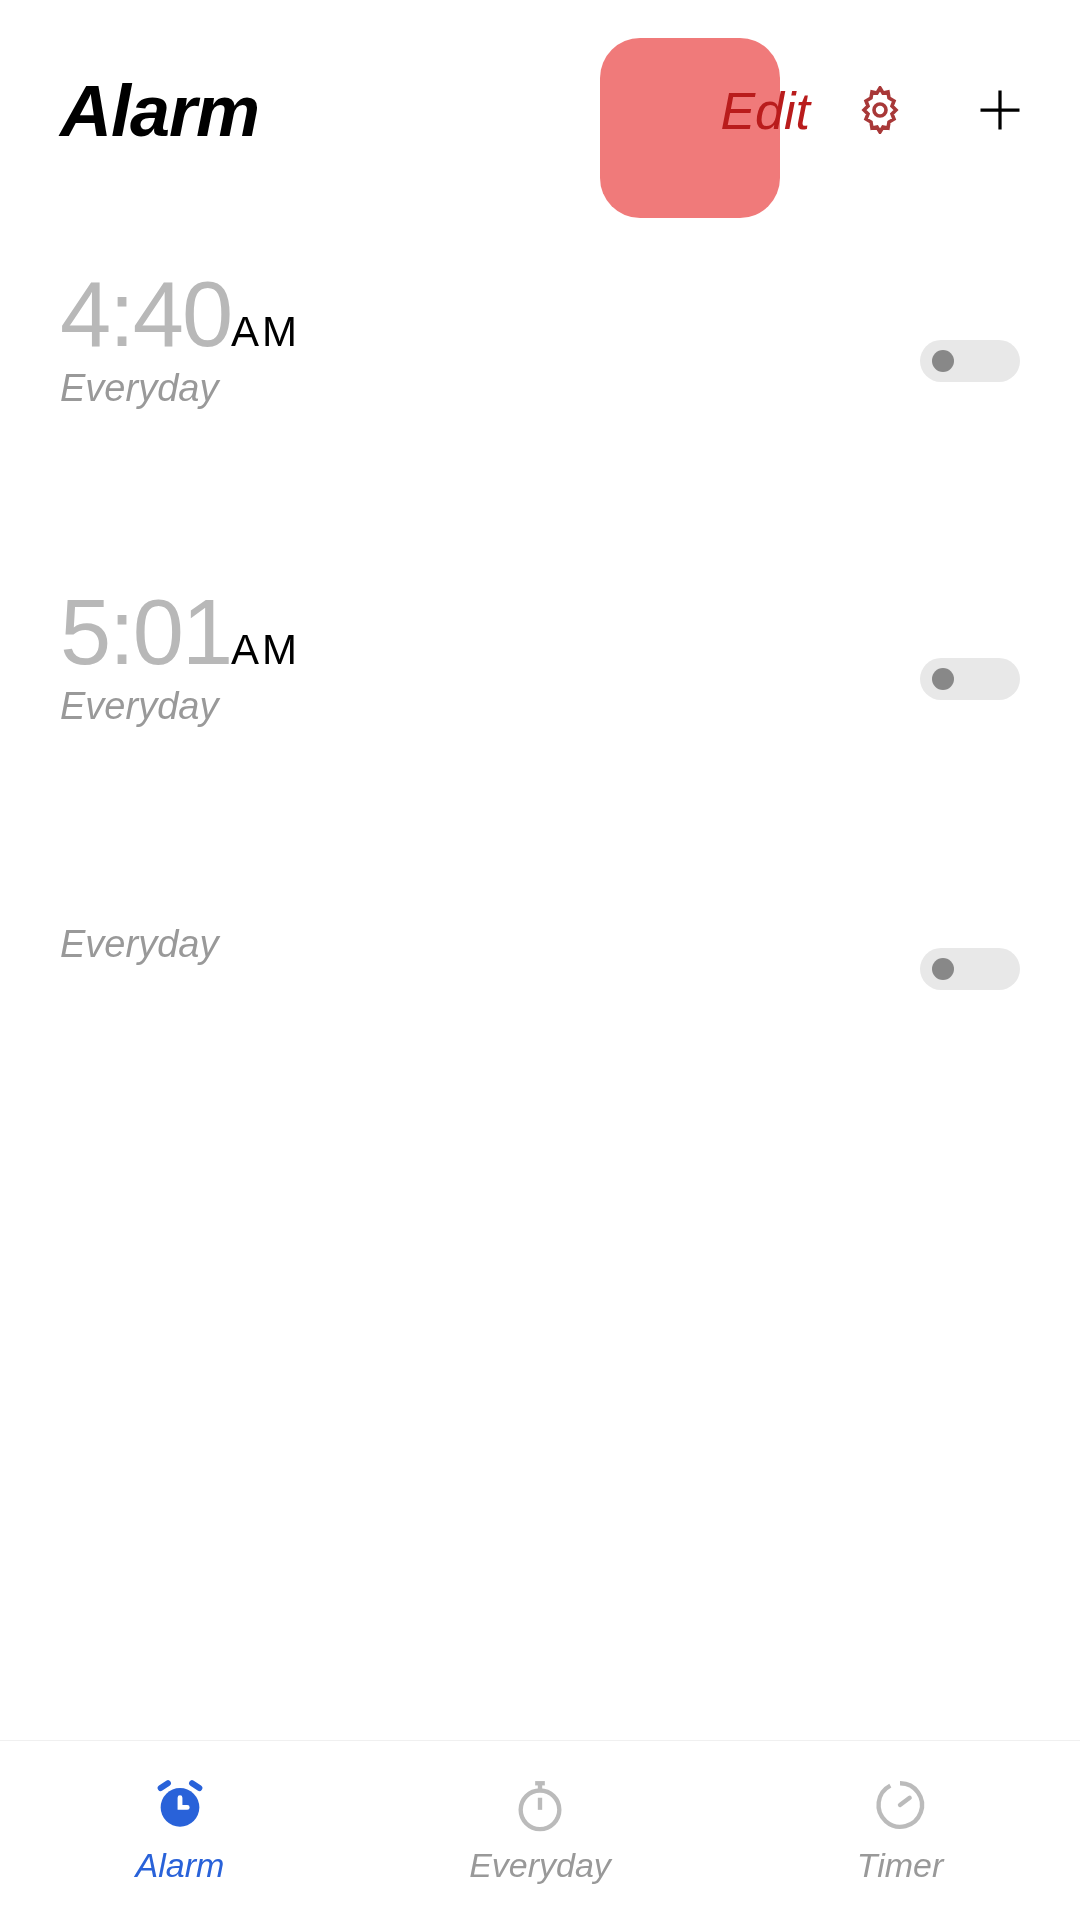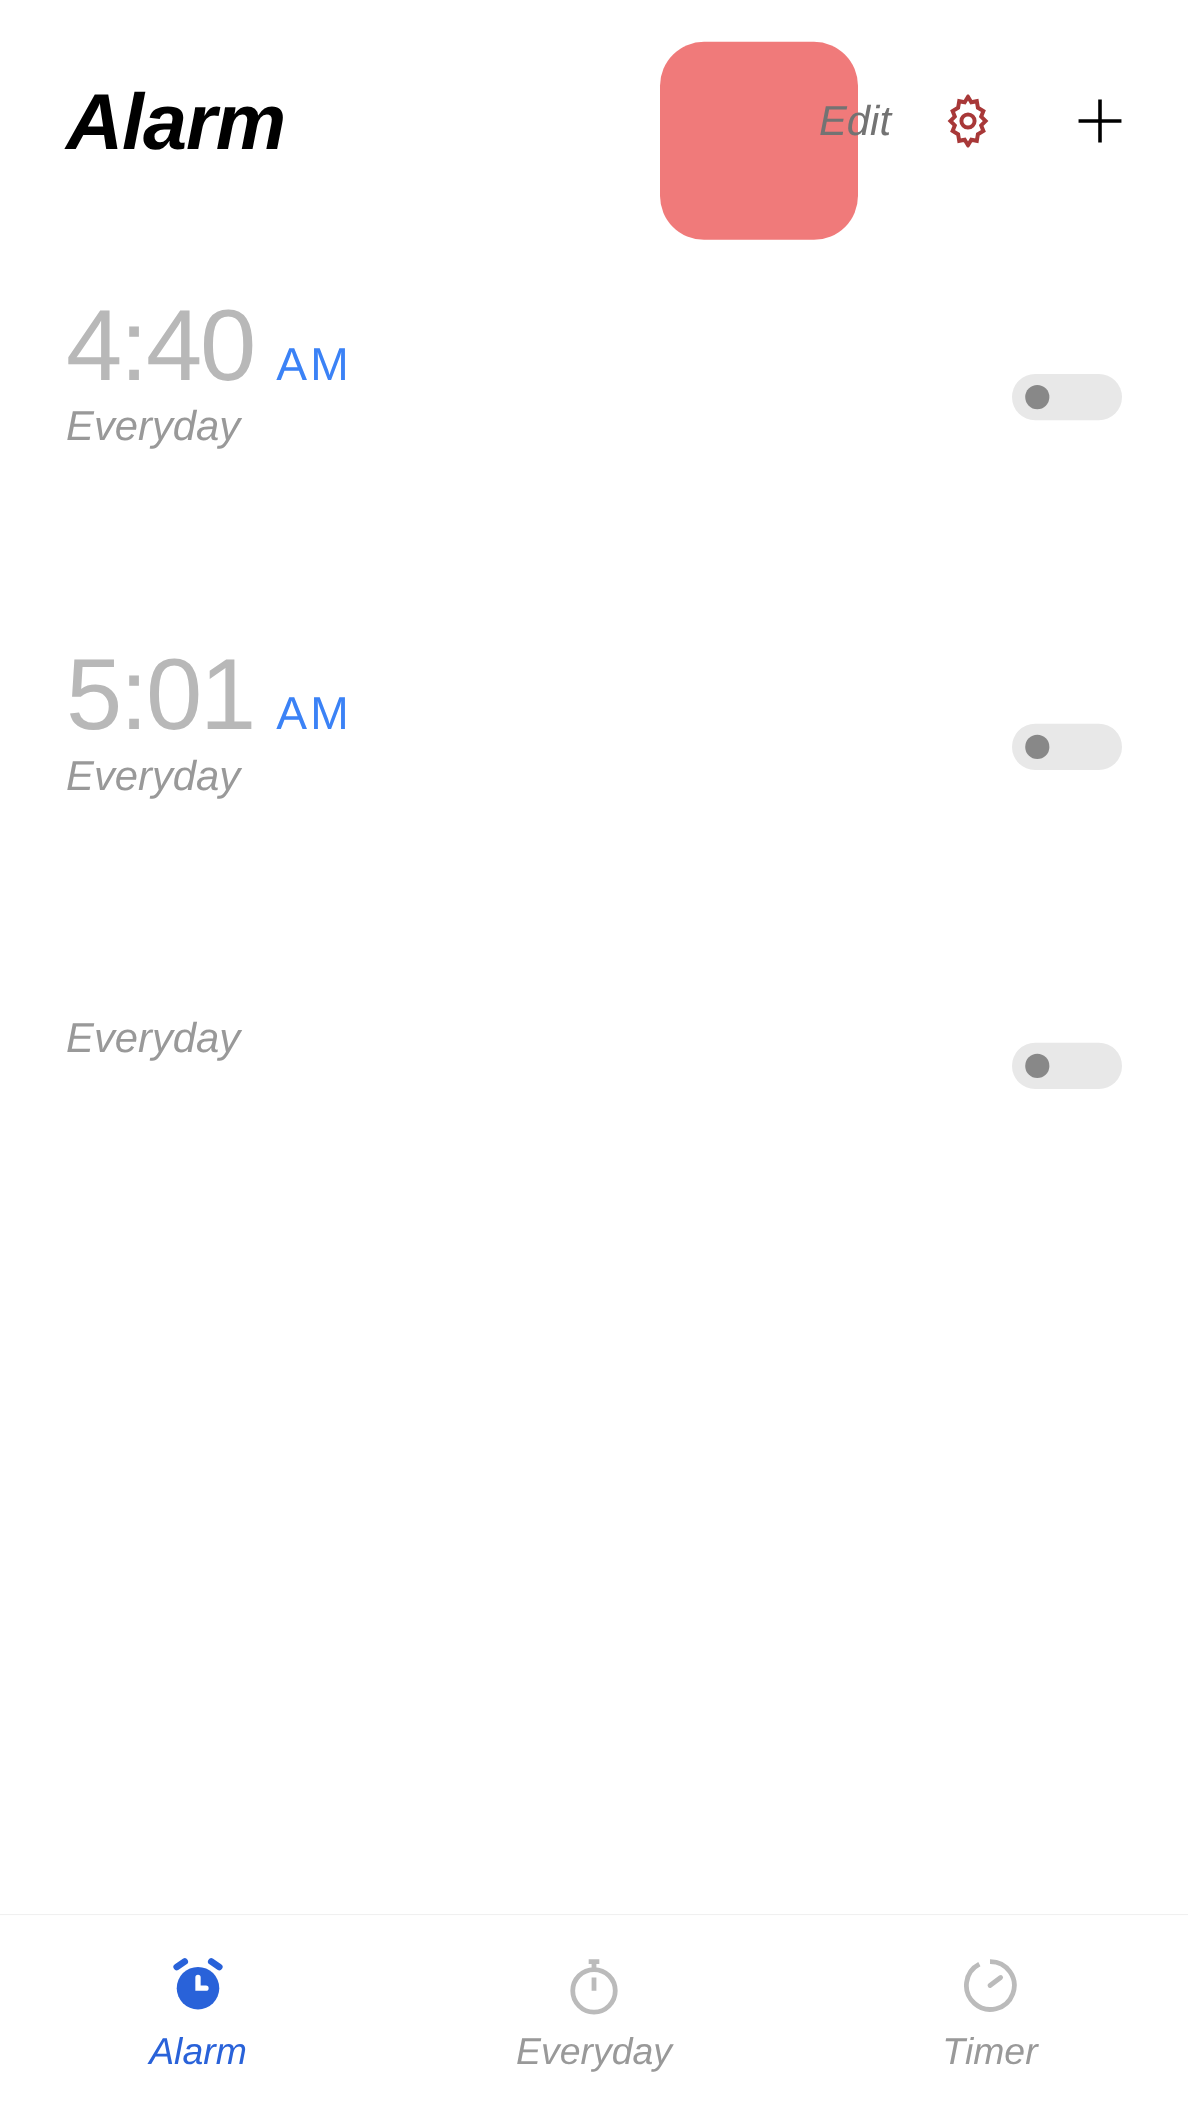--- a/index.html
+++ b/index.html
@@ -23,23 +23,23 @@
     }
     .title {
       font-size: 72px;
       font-weight: 700;
       font-style: italic;
       color: #000;
       flex: 1;
       letter-spacing: -1px;
     }
     .edit-btn {
-      font-size: 38px;
-      font-style: italic;
-      color: #737373;
+      font-size: 52px;
+      font-style: italic;
+      color: #b91c1c;
       background: none;
       border: none;
       cursor: pointer;
       margin-right: 10px;
     }
     .settings-btn {
       width: 60px;
       height: 60px;
       background: none;
       border: none;
@@ -81,32 +81,31 @@
       align-items: center;
       padding: 30px 0 80px 0;
       margin-bottom: 60px;
     }
     .alarm-info {
       flex: 1;
     }
     .alarm-time-row {
       display: flex;
       align-items: baseline;
-      gap: 20px;
     }
     .alarm-time {
       font-size: 92px;
       font-weight: 300;
       color: #b8b8b8;
       letter-spacing: -2px;
     }
     .alarm-ampm {
       font-size: 42px;
       font-weight: 400;
-      color: #3b82f6;
+      color: #000000;
       letter-spacing: 3px;
     }
     .alarm-repeat {
       font-size: 38px;
       font-style: italic;
       color: #999;
     }
     .toggle {
       width: 100px;
       height: 42px;

